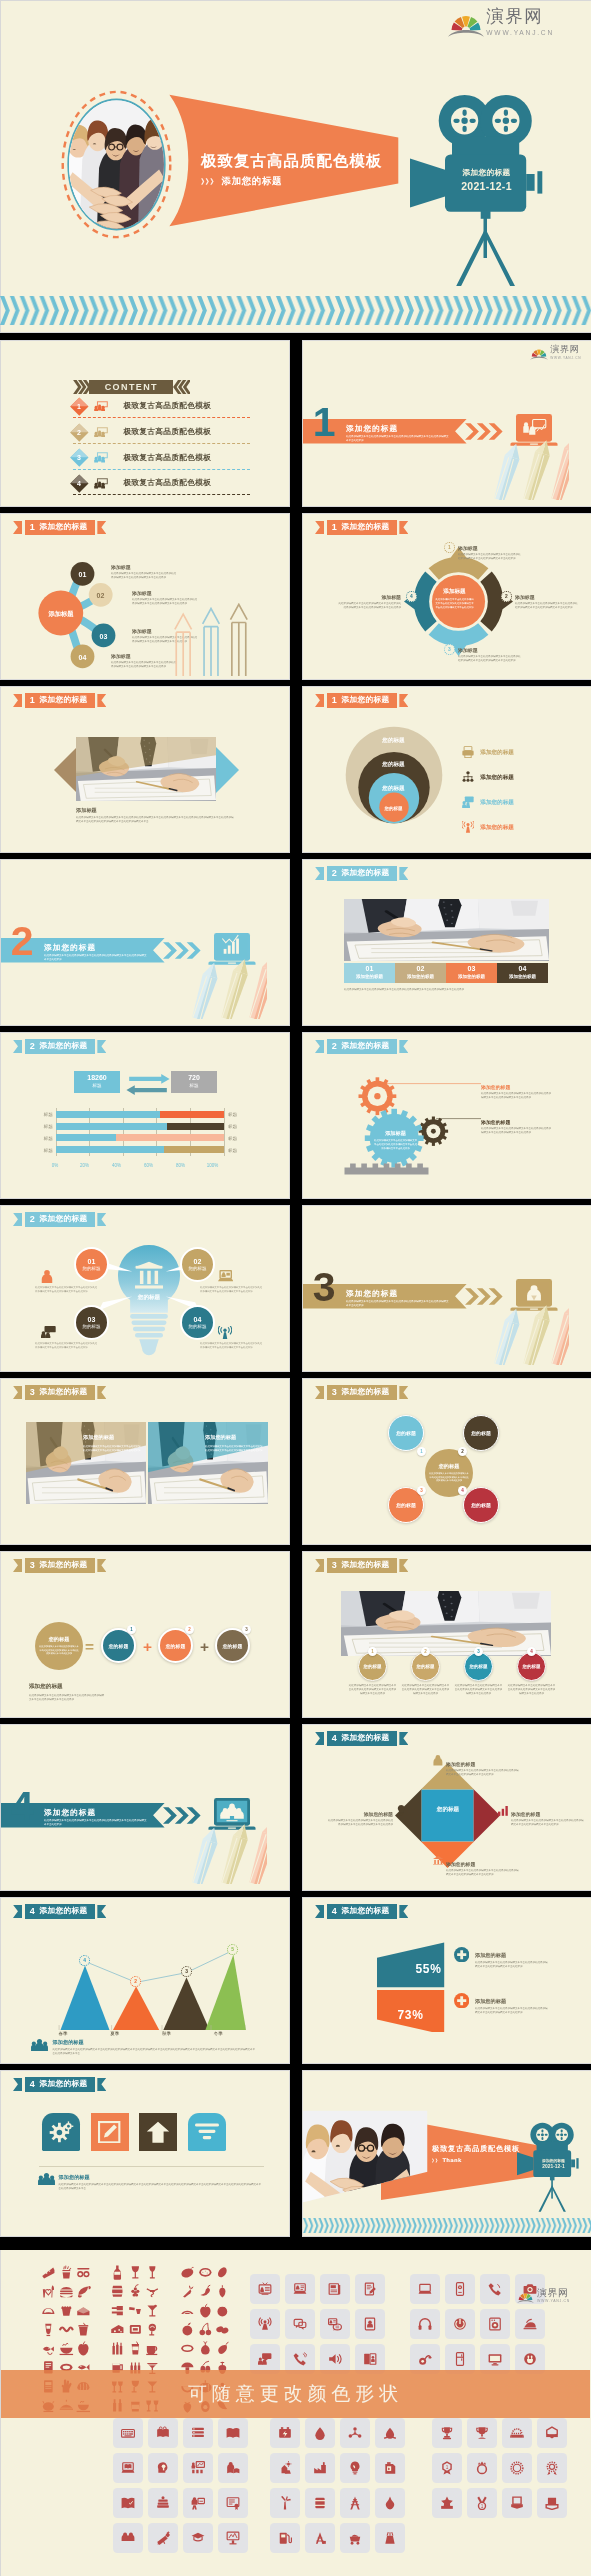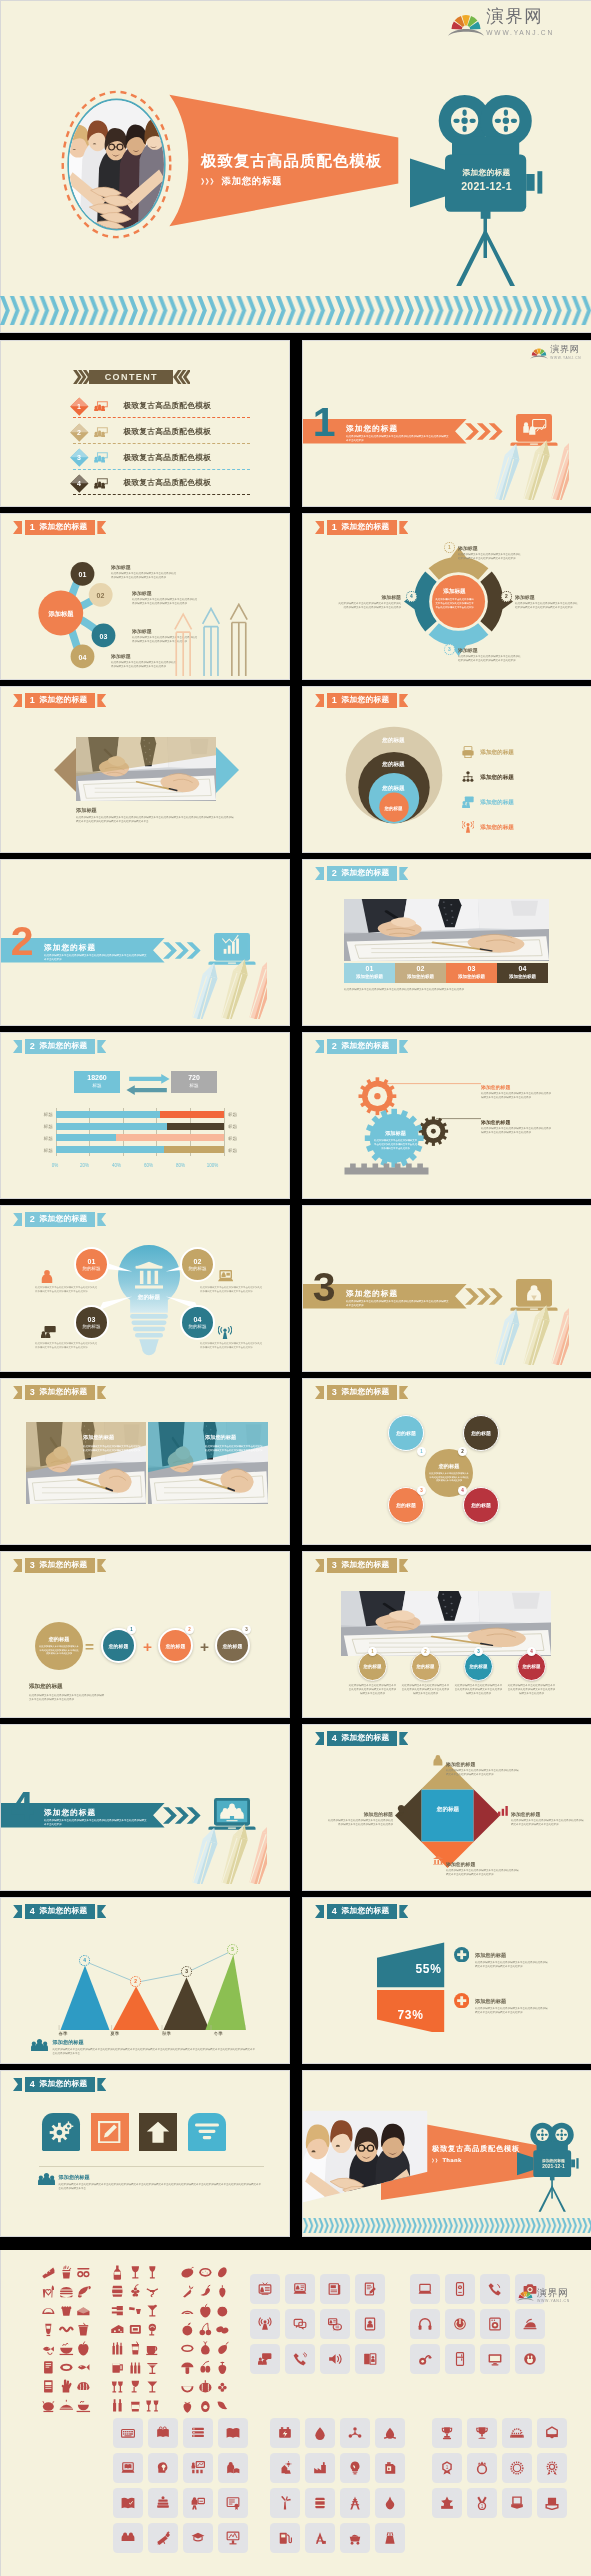--- a/index.html
+++ b/index.html
@@ -25,41 +25,41 @@
 .pencils{position:absolute;right:12.6px;bottom:0;width:105px;height:70px;}
 
 .ph-body{font-size:2.5px;line-height:1.6;color:#8a8777;word-break:break-all;}
 
 .icons-wrap{width:592px;background:#F5F2DD;position:relative;padding:0;border:1.4px solid #d8d8d8;border-top:none;}
 .icon-banner{position:absolute;left:0;width:592px;height:36px;background:#EC9A63;display:flex;align-items:center;justify-content:center;}
 .icon-banner span{color:#fff;font-size:19px;letter-spacing:4.2px;font-family:"DejaVu Sans",sans-serif;}
 .ic{display:flex;align-items:center;justify-content:center;}
 .ic svg{display:block;}
 
-.logo{position:absolute;right:38px;top:8.4px;display:flex;align-items:flex-start;}
+.logo{position:absolute;right:38px;top:8.4px;display:flex;align-items:center;}
 .logo svg{margin-right:2.8px;margin-bottom:-2.1px;}
 .logo-cn{font-size:17.5px;color:#6E6E72;letter-spacing:1.4px;line-height:1;font-family:"DejaVu Sans",sans-serif;}
 .logo-en{font-size:6.6px;color:#9A9A9A;letter-spacing:1.8px;margin-top:2.8px;font-family:"Liberation Sans",sans-serif;}
 .cone{position:absolute;left:168px;top:94px;}
 .photo-ring{position:absolute;left:57px;top:87px;}
 .cover-tx{position:absolute;left:201px;top:154px;}
 .cv-title{font-size:15.4px;font-weight:bold;color:#fff;letter-spacing:1.1px;font-family:"DejaVu Sans",sans-serif;line-height:1;}
 .cv-sub{font-size:9.4px;font-weight:bold;color:#fff;margin-top:7px;letter-spacing:0.7px;font-family:"DejaVu Sans",sans-serif;line-height:1;}
 .cv-chev{font-size:7px;margin-right:2.8px;letter-spacing:-2.4px;}
 .projector{position:absolute;left:410px;top:90px;}
 .proj-tx{position:absolute;left:38px;top:78px;width:77px;text-align:center;color:#F5F2DD;}
 .proj-t1{font-size:7.7px;font-weight:bold;font-family:"DejaVu Sans",sans-serif;letter-spacing:0.3px;}
 .proj-t2{font-size:10.5px;font-weight:bold;margin-top:2.1px;letter-spacing:0.3px;}
 .band{position:absolute;left:0;top:296px;width:592px;height:29px;overflow:hidden;}
 
 .logo.sm{right:9.8px;top:4.2px;}
 .logo.sm .logo-cn{font-size:9px;letter-spacing:0.7px;}
 .logo.sm .logo-en{font-size:3.2px;letter-spacing:0.7px;margin-top:1.4px;}
 .logo.sm svg{margin-right:2.1px;}
-.ct-head{position:absolute;left:72px;top:29px;display:flex;align-items:center;}
+.ct-head{position:absolute;left:72px;top:39px;display:flex;align-items:center;}
 .ct-bar{height:14px;background:#6B5B3E;color:#F0EDDC;font-size:9px;font-weight:bold;letter-spacing:1.4px;
   display:flex;align-items:center;padding:0 15.4px;font-family:"Liberation Sans",sans-serif;}
 .ct-fl{margin-right:-0.7px;}
 .ct-fr{margin-left:-0.7px;}
 .ct-list{position:absolute;left:72px;top:54px;width:177px;}
 .ct-row{position:relative;height:23px;display:flex;align-items:center;color:var(--c);
   border-bottom:0.7px dashed var(--c);margin-bottom:2.8px;}
 .ct-dia{position:relative;width:12.6px;height:12.6px;background:var(--c);transform:rotate(45deg);display:flex;align-items:center;justify-content:center;flex:none;}
 .ct-dia-hl{position:absolute;left:0;top:0;width:12.6px;height:12.6px;background:rgba(255,255,255,.35);clip-path:polygon(0 0,100% 0,0 100%);}
 .ct-dia span{position:relative;transform:rotate(-45deg);color:#fff;font-size:7px;font-weight:bold;line-height:1;font-family:"Liberation Sans",sans-serif;}
@@ -2913,14 +2913,17 @@
           <path d="M2.1 -5.6 L7.3 -19.7 A21 21 0 0 1 16.5 -13.0 L4.7 -3.7 A6 6 0 0 0 2.1 -5.6 Z" fill="#76B84A"></path>
           <path d="M5.0 -3.3 L17.5 -11.7 A21 21 0 0 1 21.0 -0.8 L6.0 -0.2 A6 6 0 0 0 5.0 -3.3 Z" fill="#2B9AA0"></path>
         </g>
       <path d="M0 40 C9 27 43 27 52 40 C43 32 9 32 0 40 Z" fill="#8A8A8A"></path>
     </svg>
     <div class="logo-tx">
       <div class="logo-cn">演界网</div>
       <div class="logo-en">WWW.YANJ.CN</div>
     </div>
   </div>
+  <div class="icon-banner">
+    <span>可随意更改颜色形状</span>
+  </div>
 </div>
 
 
 </body></html>

